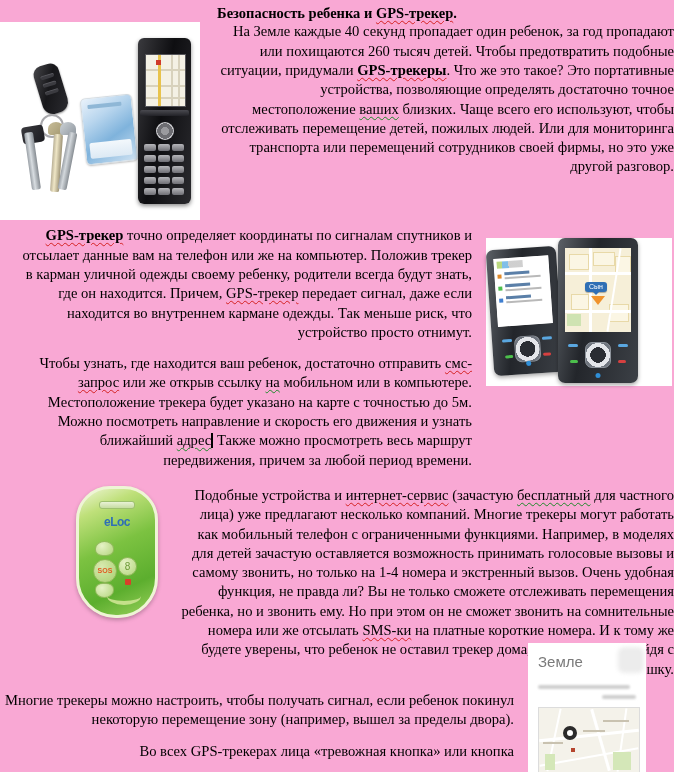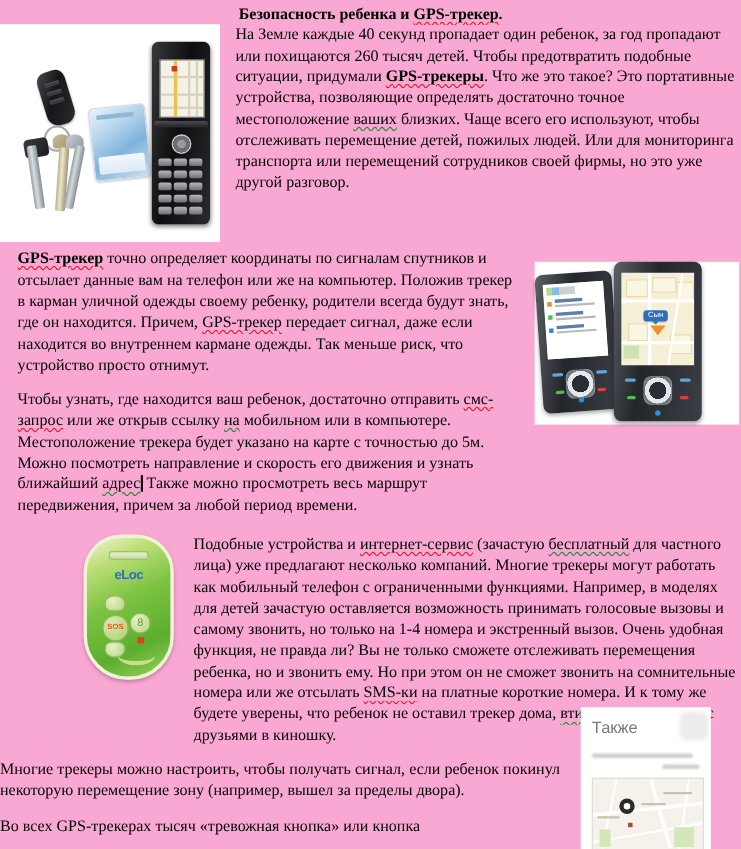--- a/index.html
+++ b/index.html
@@ -28,21 +28,21 @@
     font-size: 14.5px;
     text-align: center;
     margin: 0;
     padding: 5px 0 0 0;
     line-height: 1.2;
   }
   p.para {
     font-size: 14.6px;
     line-height: 19.3px;
     margin: 0 0 12px 0;
-    text-align: left;
+    text-align: right;
     hyphens: none;
   }
   .b { font-weight: bold; }
 
   
   .sp-red {
     text-decoration: underline wavy #d42020;
     text-decoration-thickness: 1px;
     text-underline-offset: 2px;
   }
@@ -486,21 +486,21 @@
       <p class="para"><span>Подобные устройства и </span><span class="sp-red">интернет-сервис</span><span> (зачастую </span><span class="sp-green">бесплатный</span><span> для частного лица) уже предлагают несколько компаний. Многие трекеры могут работать как мобильный телефон с ограниченными функциями. Например, в моделях для детей зачастую оставляется возможность принимать голосовые вызовы и самому звонить, но только на 1-4 номера и экстренный вызов. Очень удобная функция, не правда ли? Вы не только сможете отслеживать перемещения ребенка, но и звонить ему. Но при этом он не сможет звонить на сомнительные номера или же отсылать </span><span class="sp-red">SMS-ки</span><span> на платные короткие номера. И к тому же будете уверены, что ребенок не оставил трекер дома, </span><span class="sp-green">втихаря</span><span> от вас пойдя с друзьями в киношку.</span></p>
     </div>
     <div class="clear"></div>
   </div>
 
   <div class="blk">
 
     <div class="img-app fl-right" style="margin-right:28px;margin-top:-48px">
       <div class="app-card">
         <span class="app-blob"></span>
-        <span class="app-title">Также</span>
+        <span class="app-title">Земле</span>
         <span class="app-sub1"></span>
         <span class="app-sub2"></span>
         <div class="app-map">
           <span class="am-rd" style="left:0; top:26px; width:100%; height:3px; transform:rotate(-6deg);"></span>
           <span class="am-rd" style="left:0; top:48px; width:100%; height:2px; transform:rotate(-10deg);"></span>
           <span class="am-rd" style="left:14px; top:0; width:2px; height:100%; transform:rotate(12deg);"></span>
           <span class="am-rd" style="left:60px; top:0; width:3px; height:100%; transform:rotate(-16deg);"></span>
           <span class="am-rd" style="left:82px; top:0; width:2px; height:100%; transform:rotate(8deg);"></span>
           <span class="am-green" style="left:6px;  top:46px; width:10px; height:16px;"></span>
           <span class="am-green" style="left:74px; top:44px; width:18px; height:18px;"></span>
@@ -508,18 +508,18 @@
           <span class="am-lbl" style="left:64px; top:12px; width:26px;"></span>
           <span class="am-lbl" style="left:4px;  top:34px; width:20px;"></span>
           <span class="am-pin"></span>
           <span class="am-dot"></span>
         </div>
       </div>
     </div>
 
     <div class="text-col">
       <p class="para">Многие трекеры можно настроить, чтобы получать сигнал, если ребенок покинул некоторую перемещение зону (например, вышел за пределы двора).</p>
-      <p class="para">Во всех GPS-трекерах тысяч «тревожная кнопка» или кнопка</p>
+      <p class="para">Во всех GPS-трекерах лица «тревожная кнопка» или кнопка</p>
     </div>
     <div class="clear"></div>
   </div>
 
 </div>
 
 </body></html>

